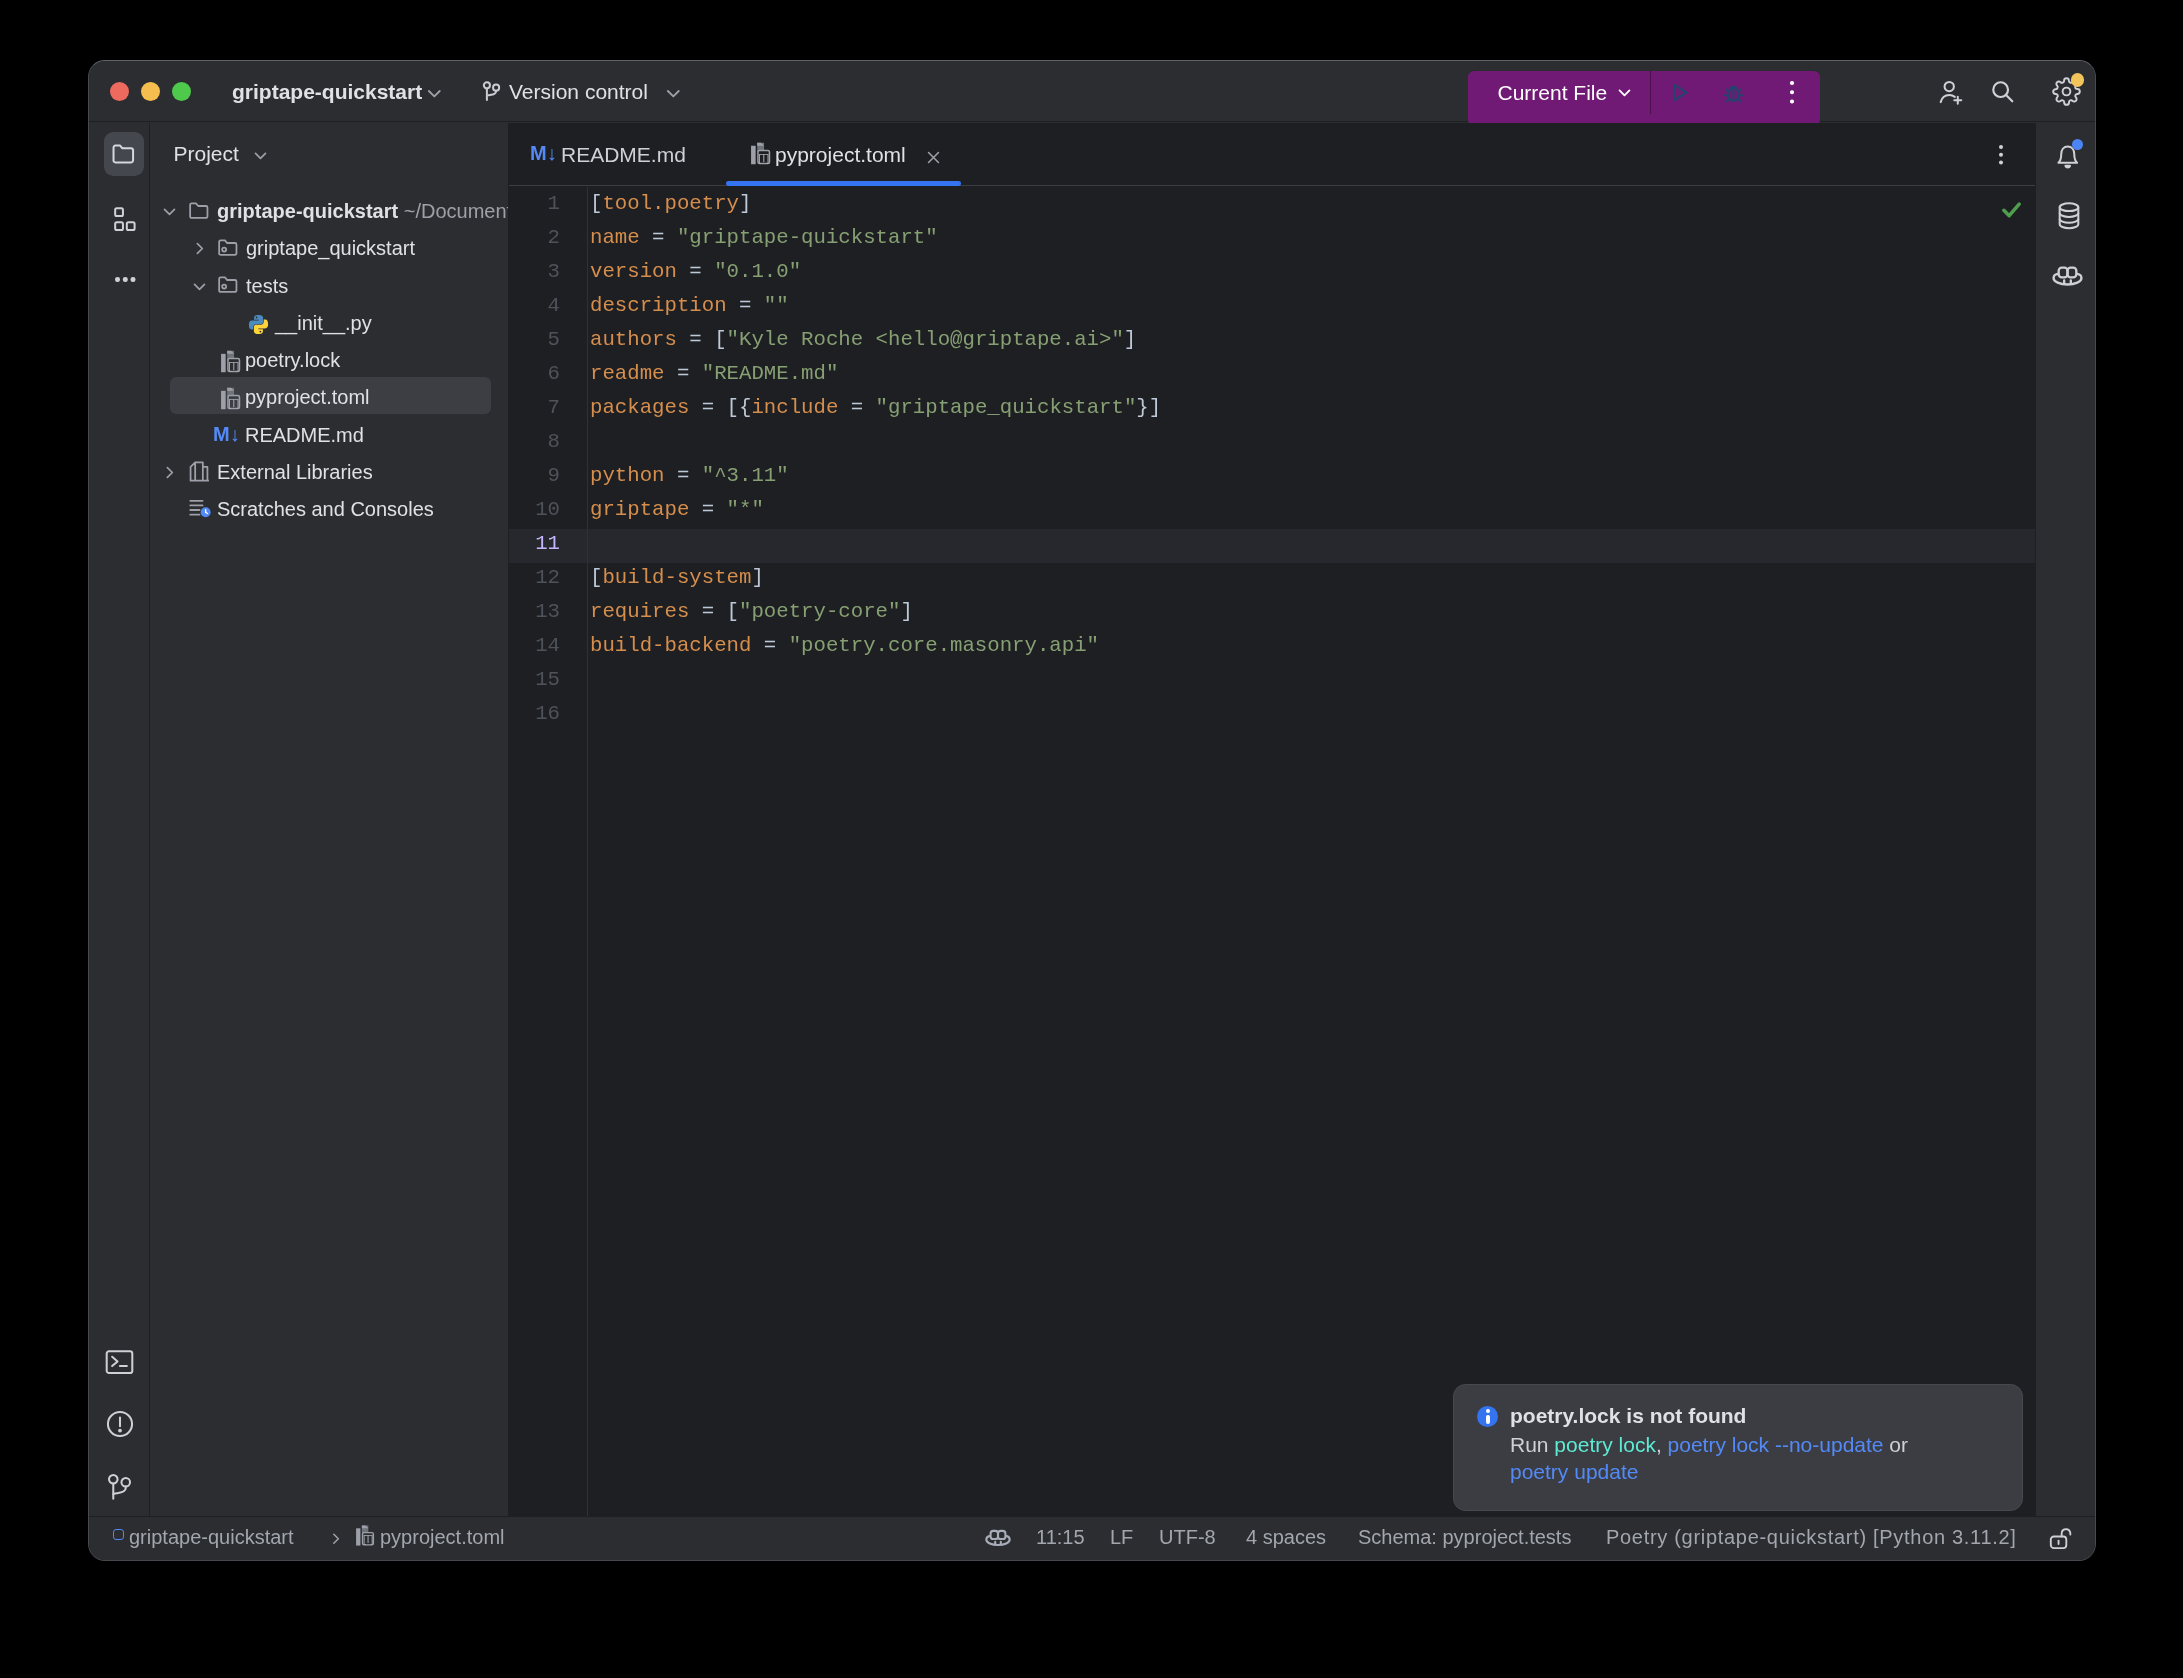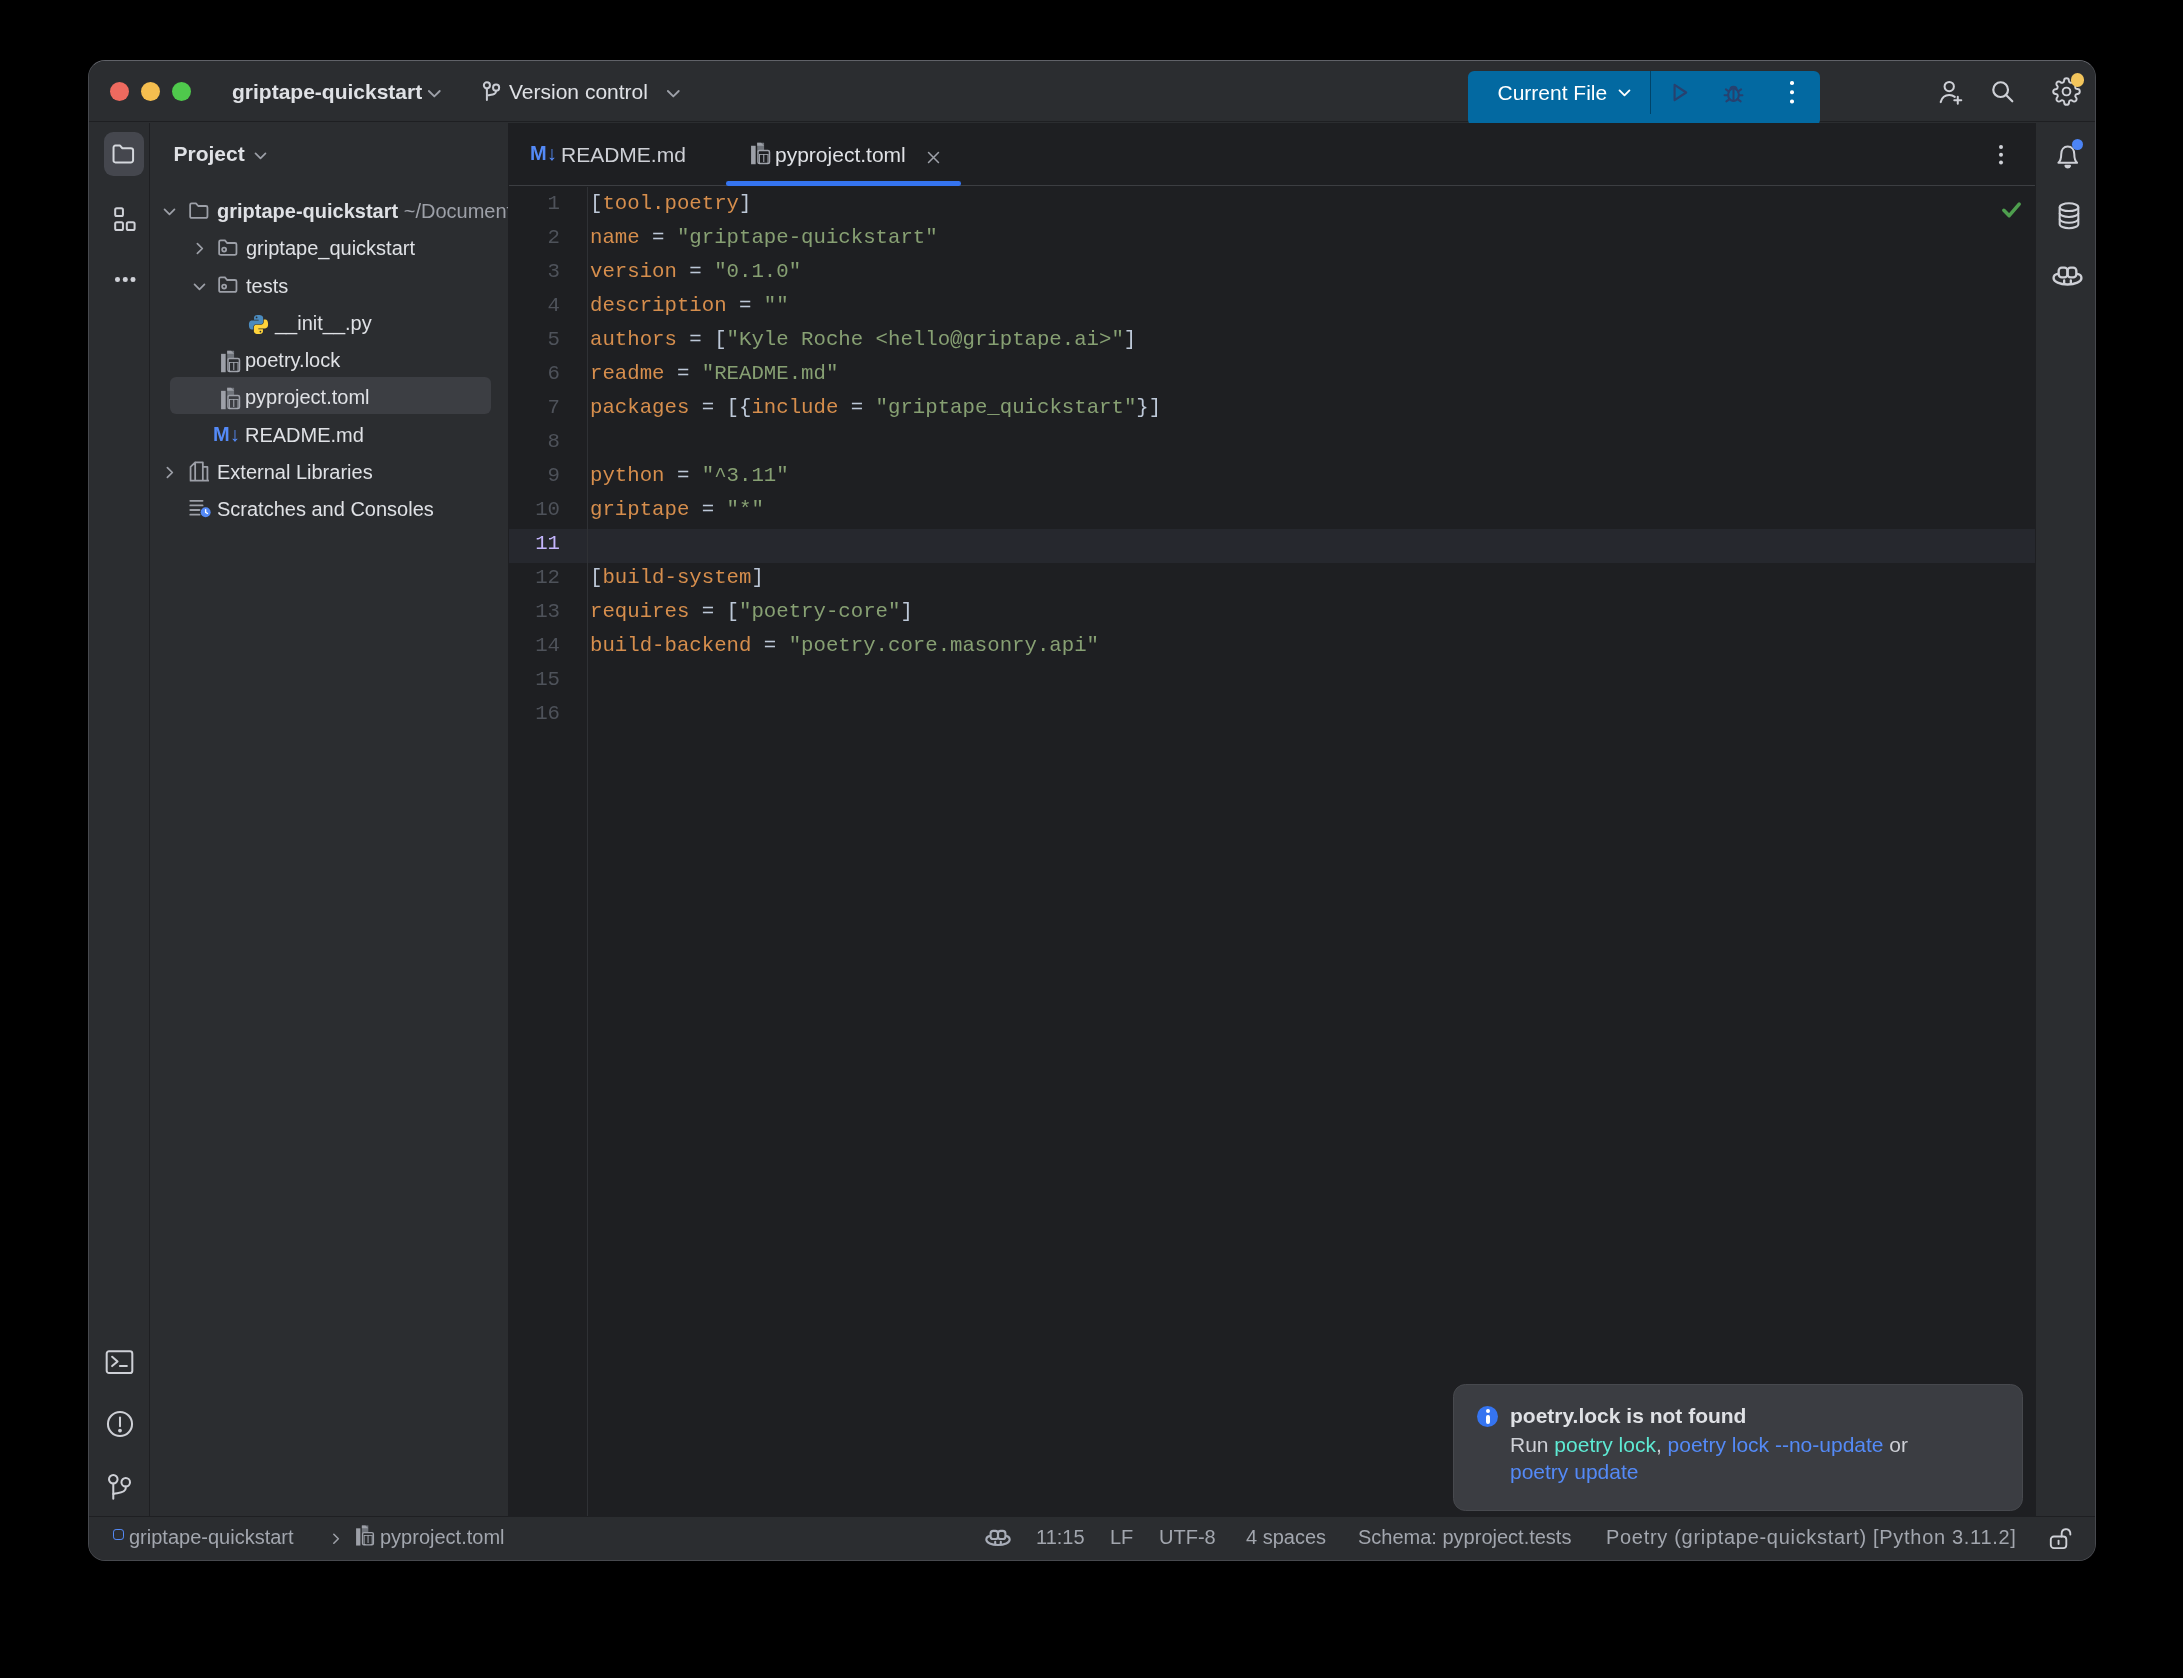--- a/index.html
+++ b/index.html
@@ -32,21 +32,21 @@
         <circle cx="9" cy="7" r="4"></circle>
         <circle cx="21" cy="10" r="4"></circle>
         <path d="M9 11v15"></path>
         <path d="M21 14c0 5-4 5-10 6"></path>
       </svg>
     <div class="abs ui" style="left:420px;top:18.6px;font-size:21px">Version control</div>
     <svg class="abs" style="left:575px;top:23px" width="18.6" height="18.6" viewBox="0 0 24 24" fill="none" stroke="#9DA0A8" stroke-width="2.4" stroke-linecap="round" stroke-linejoin="round">
         <path d="M5 9l7 7 7-7"></path>
       </svg>
 
-    <div class="abs" style="left:1379px;top:10px;width:352px;height:55px;background:#0369a1;border-radius:6.2px">
+    <div class="abs" style="left:1379px;top:10px;width:352px;height:55px;background:#701a75;border-radius:6.2px">
       <div class="abs" style="left:29.5px;top:10px;color:#FFFFFF;font-size:21px">Current File</div>
       <svg class="abs" style="left:148px;top:13.2px" width="17" height="17" viewBox="0 0 24 24" fill="none" stroke="#FFFFFF" stroke-width="2.6" stroke-linecap="round" stroke-linejoin="round">
           <path d="M5 9l7 7 7-7"></path>
         </svg>
       <div class="abs" style="left:182px;top:0;width:0.8px;height:43px;background:rgba(0,0,0,0.35)"></div>
       <svg class="abs" style="left:199px;top:9.3px" width="25" height="25" viewBox="0 0 28 28" fill="none" stroke="#27416F" stroke-width="2.4" stroke-linejoin="round">
           <path d="M8.5 5.5l13 8.5-13 8.5z"></path>
         </svg>
       <svg class="abs" style="left:253px;top:9.3px" width="25" height="25" viewBox="0 0 28 28" fill="none" stroke="#27416F" stroke-width="2.3" stroke-linecap="round">
           <ellipse cx="14" cy="16.5" rx="6" ry="7"></ellipse>
@@ -95,21 +95,21 @@
       </svg>
     <svg class="abs" style="left:18px;top:1350px" width="25" height="28" viewBox="0 0 32 36" fill="none" stroke="#CED0D6" stroke-width="2.6" stroke-linecap="round">
         <circle cx="8" cy="8" r="5.5"></circle>
         <circle cx="24" cy="12" r="5.5"></circle>
         <path d="M8 13.5V33"></path>
         <path d="M24 17.5v2c0 4-5 5.5-11 6.5-2.6.4-5 1-5 1"></path>
       </svg>
   </div>
 
   <div class="abs" style="left:62px;top:62px;width:358px;height:1393px;background:#2B2D30;border-right:0.8px solid #1E1F22;overflow:hidden">
-    <div class="abs ui" style="left:22.5px;top:19.4px;font-weight:700;font-size:21px">Project</div>
+    <div class="abs ui" style="left:22.5px;top:19.4px;font-weight:400;font-size:21px">Project</div>
     <svg class="abs" style="left:101px;top:24px" width="17" height="17" viewBox="0 0 24 24" fill="none" stroke="#9DA0A8" stroke-width="2.4" stroke-linecap="round" stroke-linejoin="round">
         <path d="M5 9l7 7 7-7"></path>
       </svg>
 
     <div class="abs" style="left:19.4px;top:254px;width:321px;height:37px;background:#3C3E43;border-radius:6.2px"></div>
 
     <svg class="abs" style="left:10px;top:80px" width="17" height="17" viewBox="0 0 24 24" fill="none" stroke="#9DA0A8" stroke-width="2.4" stroke-linecap="round" stroke-linejoin="round">
         <path d="M5 9l7 7 7-7"></path>
       </svg>
     <svg class="abs" style="left:37px;top:78px" width="22" height="20" viewBox="0 0 28 26" fill="none" stroke="#9DA0A8" stroke-width="2.3" stroke-linejoin="round">

